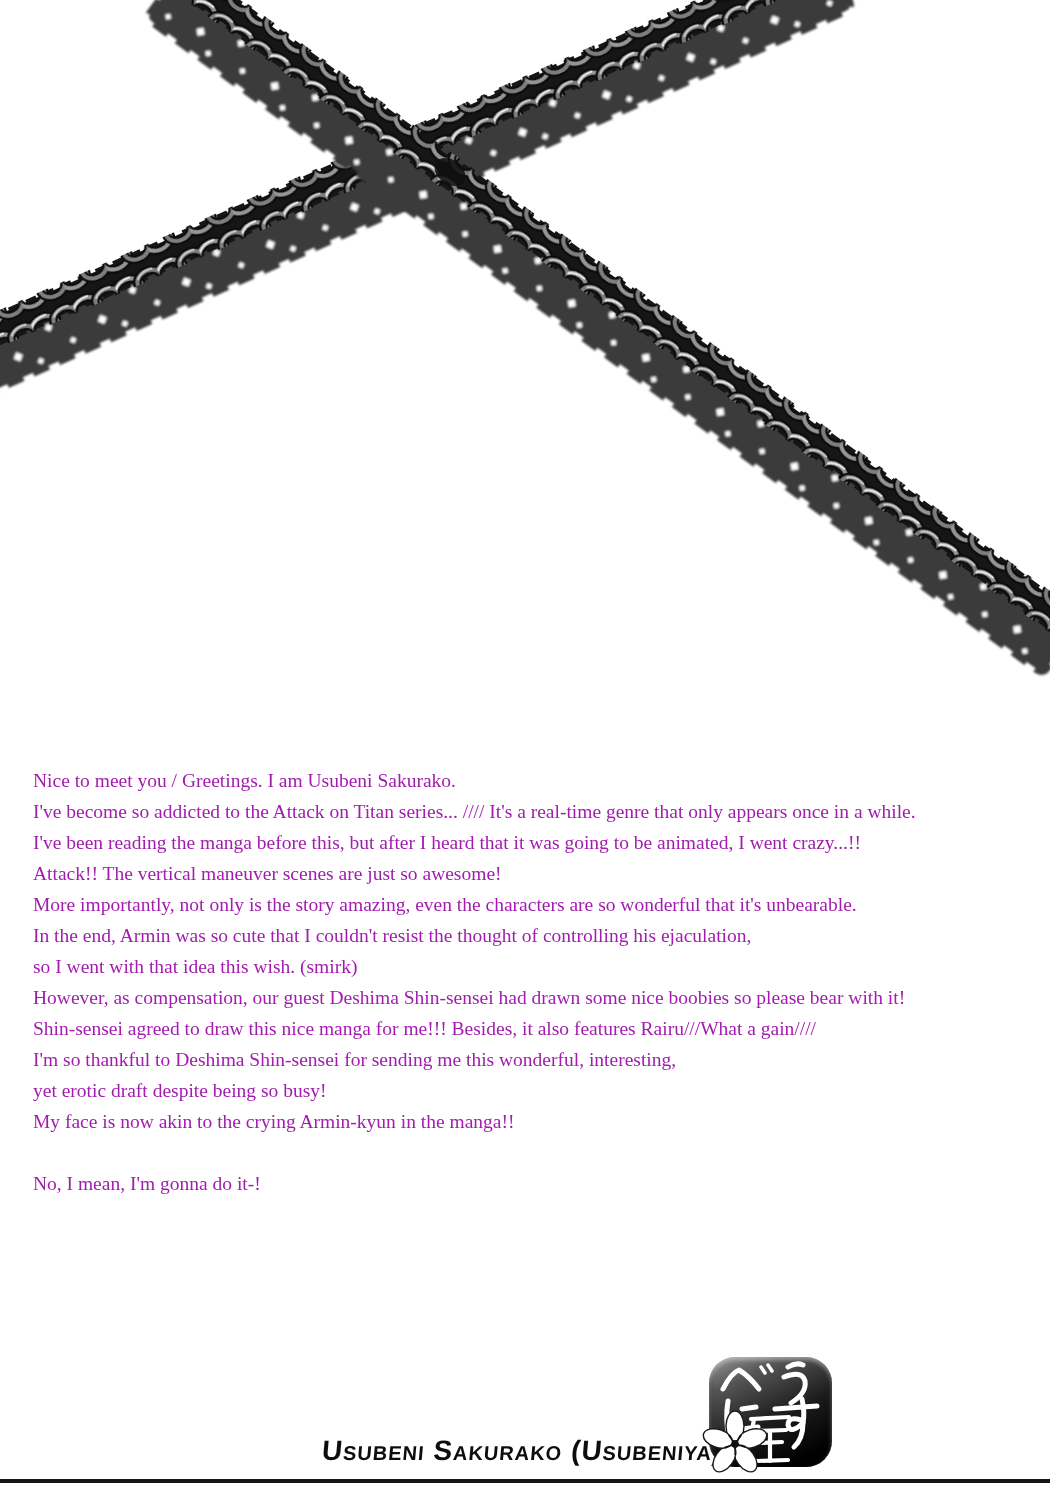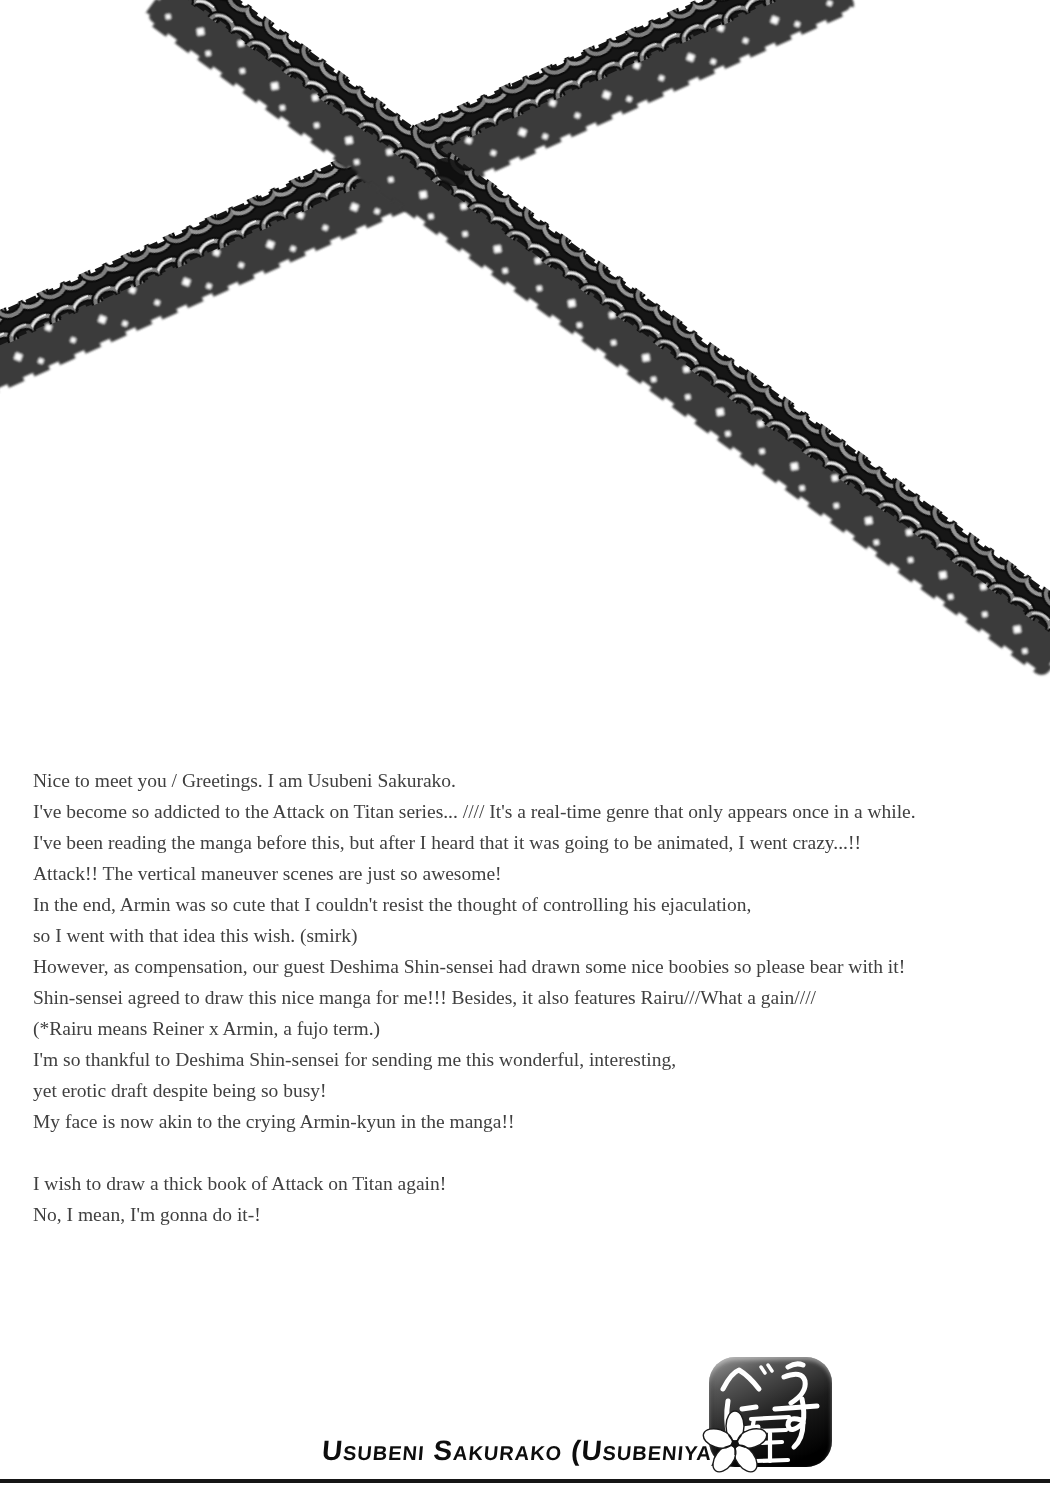--- a/index.html
+++ b/index.html
@@ -4,21 +4,21 @@
 <style>
   html,body{margin:0;padding:0;background:#e8e8e8;}
   .page{
     position:relative; width:1050px; height:1492px; margin:0 auto;
     background:#ffffff; overflow:hidden;
     font-family:"Liberation Serif","DejaVu Serif",serif;
   }
   .chains{position:absolute;left:0;top:0;pointer-events:none;}
   .afterword{
     position:absolute; left:33px; top:765px; right:10px;
-    font-size:19.5px; line-height:31px; color:#404040;
+    font-size:19.5px; line-height:31px; color:#a21caf;
     white-space:nowrap;
   }
   .aw-line{min-height:31px;}
   .signature{
     position:absolute; left:322px; top:1435px;
     font-family:"Liberation Sans","DejaVu Sans",sans-serif;
     font-weight:bold; font-variant:small-caps;
     font-size:28px; letter-spacing:1px; color:#0d0d0d;
     transform:skewX(-5deg); z-index:6; white-space:nowrap;
   }
@@ -80,30 +80,29 @@
     </g>
 
     <ellipse cx="450" cy="172" rx="17" ry="12" fill="#101010" opacity="0.88" transform="rotate(36 450 172)"></ellipse>
   </svg>
 
   <div class="afterword">
       <div class="aw-line">Nice to meet you / Greetings. I am Usubeni Sakurako.</div>
       <div class="aw-line">I've become so addicted to the Attack on Titan series... //// It's a real-time genre that only appears once in a while.</div>
       <div class="aw-line">I've been reading the manga before this, but after I heard that it was going to be animated, I went crazy...!!</div>
       <div class="aw-line">Attack!! The vertical maneuver scenes are just so awesome!</div>
+      <div class="aw-line">More importantly, not only is the story amazing, even the characters are so wonderful that it's unbearable.</div>
       <div class="aw-line">In the end, Armin was so cute that I couldn't resist the thought of controlling his ejaculation,</div>
       <div class="aw-line">so I went with that idea this wish. (smirk)</div>
       <div class="aw-line">However, as compensation, our guest Deshima Shin-sensei had drawn some nice boobies so please bear with it!</div>
       <div class="aw-line">Shin-sensei agreed to draw this nice manga for me!!! Besides, it also features Rairu///What a gain////</div>
-      <div class="aw-line">(*Rairu means Reiner x Armin, a fujo term.)</div>
       <div class="aw-line">I'm so thankful to Deshima Shin-sensei for sending me this wonderful, interesting,</div>
       <div class="aw-line">yet erotic draft despite being so busy!</div>
       <div class="aw-line">My face is now akin to the crying Armin-kyun in the manga!!</div>
       <div class="aw-line"></div>
-      <div class="aw-line">I wish to draw a thick book of Attack on Titan again!</div>
       <div class="aw-line">No, I mean, I'm gonna do it-!</div>
     </div>
 
   <div class="signature">Usubeni Sakurako (Usubeniya)</div>
 
   <div class="stamp" role="img" aria-label="うすべに屋">
     <svg width="123" height="110" viewBox="0 0 123 110" fill="none" stroke="#ffffff" stroke-width="5" stroke-linecap="round" stroke-linejoin="round">
 
       <path d="M 14 32 Q 22 16 30 13 Q 40 19 50 32"></path>
       <path d="M 52 10 L 56 16 M 59 8 L 63 14" stroke-width="3.5"></path>

